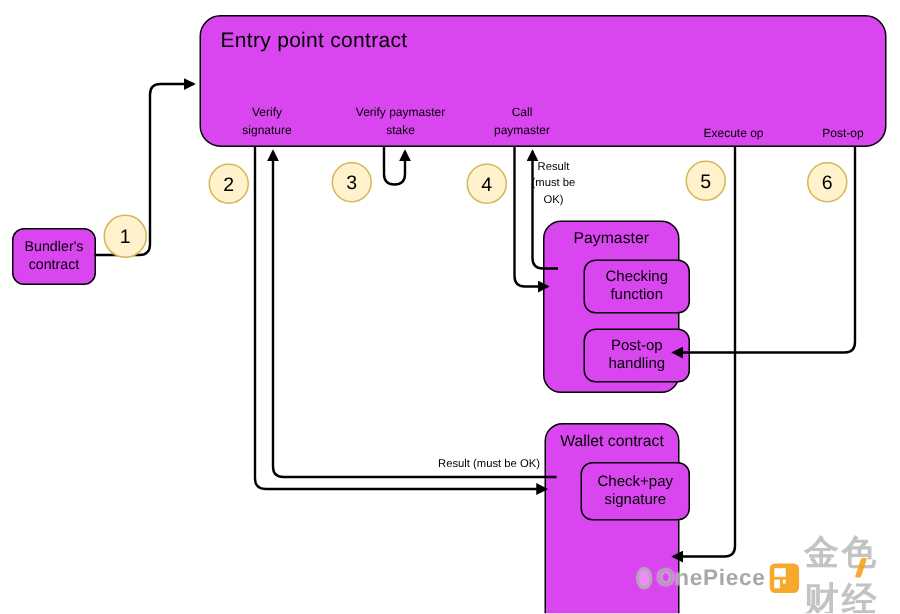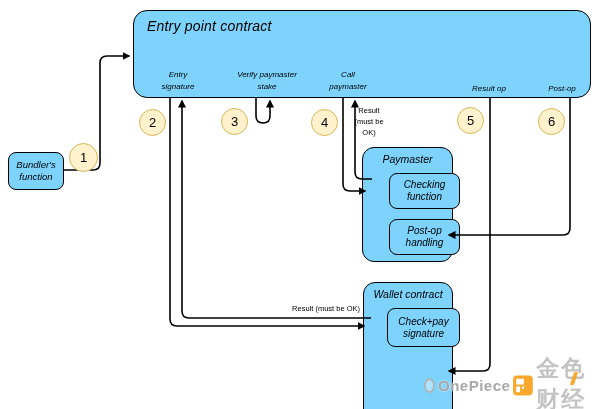--- a/index.html
+++ b/index.html
@@ -2,21 +2,21 @@
 <html><head>
 <meta charset="utf-8">
 <style>
   * { margin:0; padding:0; box-sizing:border-box; }
   html,body { background:#ffffff; }
   #stage {
     position:relative; width:600px; height:409px; background:#ffffff;
     font-family:"Liberation Sans", sans-serif; color:#000; overflow:hidden;
   }
   .box {
-    position:absolute; background:#7dd3fc; border:1.6px solid #000;font-style:italic;
+    position:absolute; background:#d946ef; border:1.6px solid #000;
   }
   .round14 { border-radius:14px; }
   .round12 { border-radius:12px; }
   .round8  { border-radius:8px; }
   .center-txt { display:flex; align-items:center; justify-content:center; text-align:center; white-space:pre-line; }
   .entry-title { position:absolute; left:13px; top:7px; font-size:14px; letter-spacing:.2px; }
   .elabel { position:absolute; font-size:8px; line-height:12px; text-align:center; white-space:pre-line; }
   .ctitle { position:absolute; top:5px; left:0; right:0; text-align:center; font-size:10.5px; }
   .ibox { font-size:10px; line-height:12px;margin-left:16px; }
   .step {
@@ -33,31 +33,31 @@
   .wm-logo { margin:0 3px; display:block; }
   .wm-site { font-size:23px; font-weight:700; color:rgba(158,158,158,.62); letter-spacing:2px; text-shadow:0 0 2px #fff; position:relative; top:-1px; }
   .wm-accent { position:absolute; left:572px; top:372px; width:4px; height:13px; background:#F7A21B; transform:skewX(-18deg); opacity:.9; z-index:5; border-radius:1px; }
 </style>
 </head>
 <body>
 
 <div id="stage">
 
   <div class="box round8 center-txt" style="left:8px; top:152px; width:56px; height:38px; font-size:9.5px; line-height:12px;">Bundler's
-function</div>
+contract</div>
 
   <div class="box round14" style="left:133px; top:10px; width:458px; height:88px;">
     <div class="entry-title">Entry point contract</div>
-    <div class="elabel" style="left:14px;  top:58px; width:60px;">Entry
+    <div class="elabel" style="left:14px;  top:58px; width:60px;">Verify
 signature</div>
     <div class="elabel" style="left:184px; top:58px; width:60px;">Call
 paymaster</div>
     <div class="elabel" style="left:93px;  top:58px; width:80px;">Verify paymaster
 stake</div>
-    <div class="elabel" style="left:320px; top:72px; width:70px;">Result op</div>
+    <div class="elabel" style="left:320px; top:72px; width:70px;">Execute op</div>
     <div class="elabel" style="left:398px; top:72px; width:60px;">Post-op</div>
   </div>
 
   <div class="box round12" style="left:362px; top:147px; width:91px; height:115px;">
     <div class="ctitle">Paymaster</div>
     <div class="box round8 center-txt ibox" style="left:10px; top:25px; width:71px; height:36px; border-width:1.2px;">Checking
 function</div>
     <div class="box round8 center-txt ibox" style="left:10px; top:71px; width:71px; height:36px; border-width:1.2px;">Post-op
 handling</div>
   </div>

